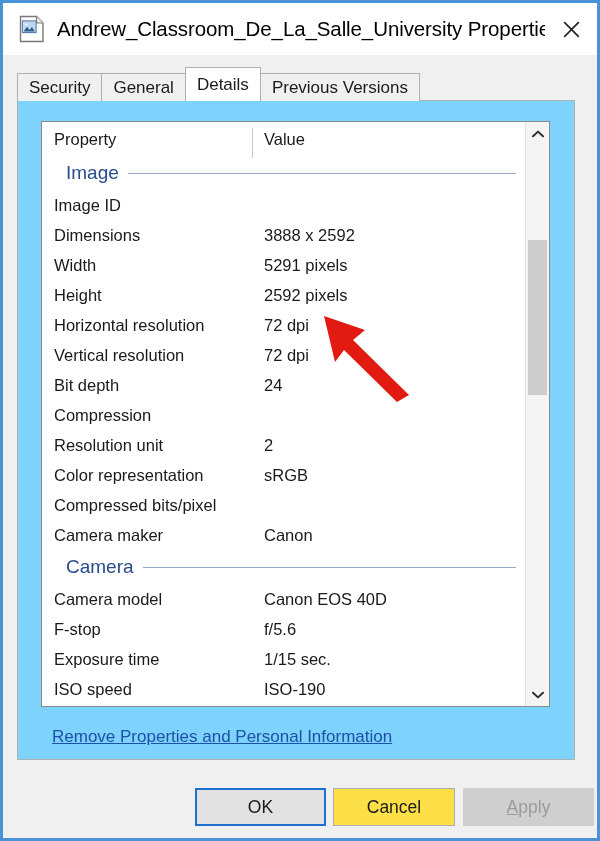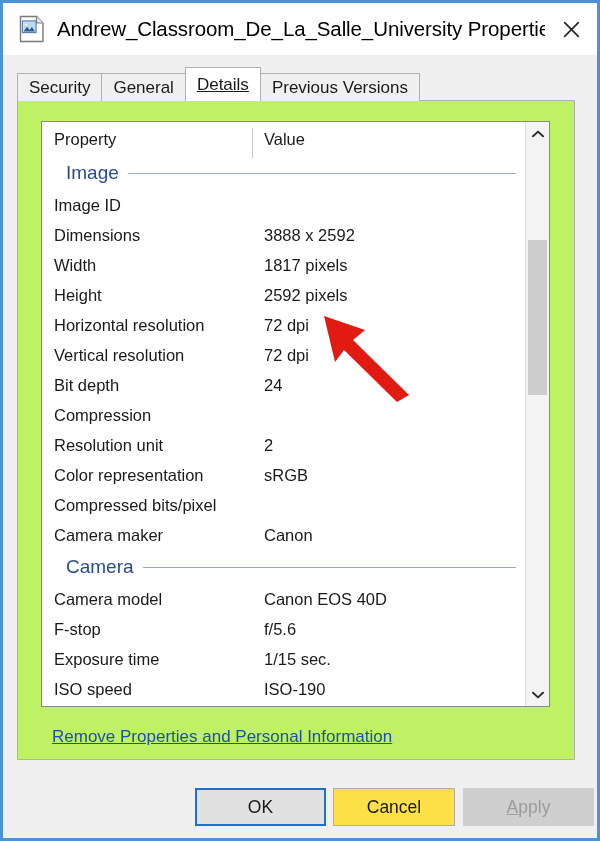--- a/index.html
+++ b/index.html
@@ -89,32 +89,31 @@
     position: relative;
     z-index: 1;
   }
   .tab.active {
     background: #ffffff;
     height: 34px;
     line-height: 25px;
     padding-top: 4px;
     border-color: #b0b0b0;
     z-index: 3;
-    text-decoration: underline;
   }
 
   
   .tabpage {
     position: absolute;
     left: 14px;
     top: 97px;
     width: 558px;
     height: 660px;
     box-sizing: border-box;
-    background: #bef264;
+    background: #7dd3fc;
     border: 1px solid #b0b0b0;
   }
 
   
   .listbox {
     position: absolute;
     left: 23px;
     top: 20px;
     width: 509px;
     height: 586px;
@@ -332,21 +331,21 @@
         <div class="row">
           <span class="prop">Image ID</span>
           <span class="val"></span>
         </div>
         <div class="row">
           <span class="prop">Dimensions</span>
           <span class="val">3888 x 2592</span>
         </div>
         <div class="row">
           <span class="prop">Width</span>
-          <span class="val">1817 pixels</span>
+          <span class="val">5291 pixels</span>
         </div>
         <div class="row">
           <span class="prop">Height</span>
           <span class="val">2592 pixels</span>
         </div>
         <div class="row">
           <span class="prop">Horizontal resolution</span>
           <span class="val">72 dpi</span>
         </div>
         <div class="row">

